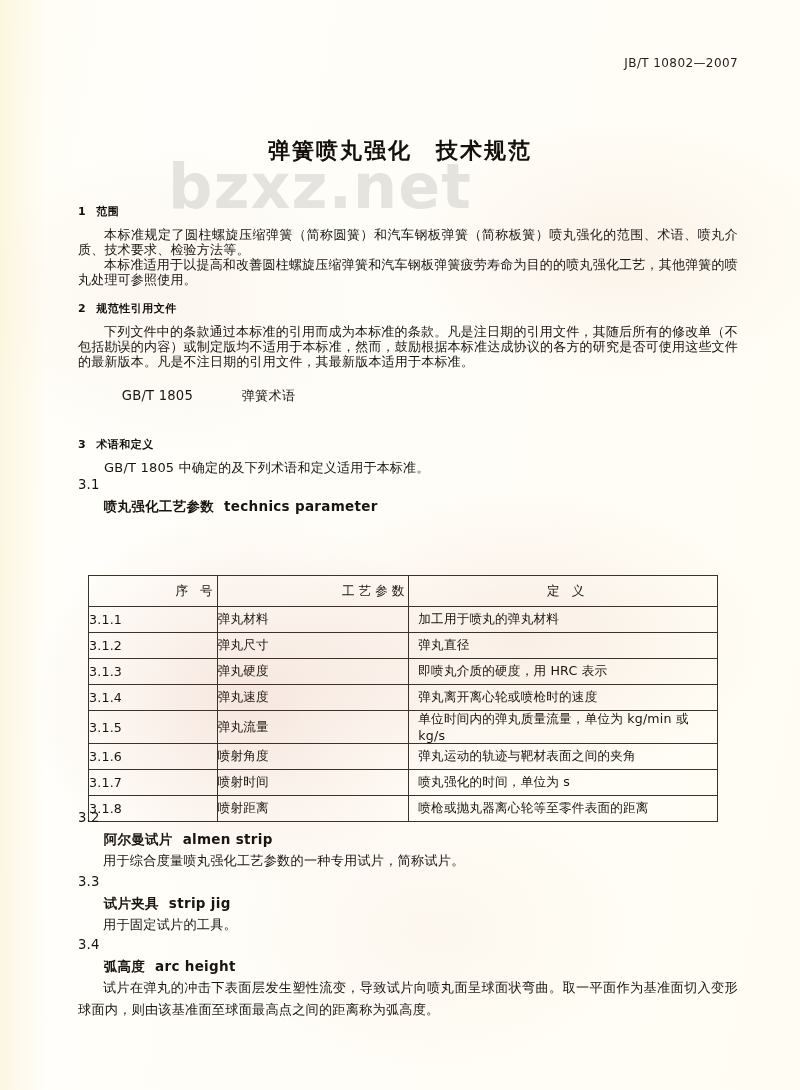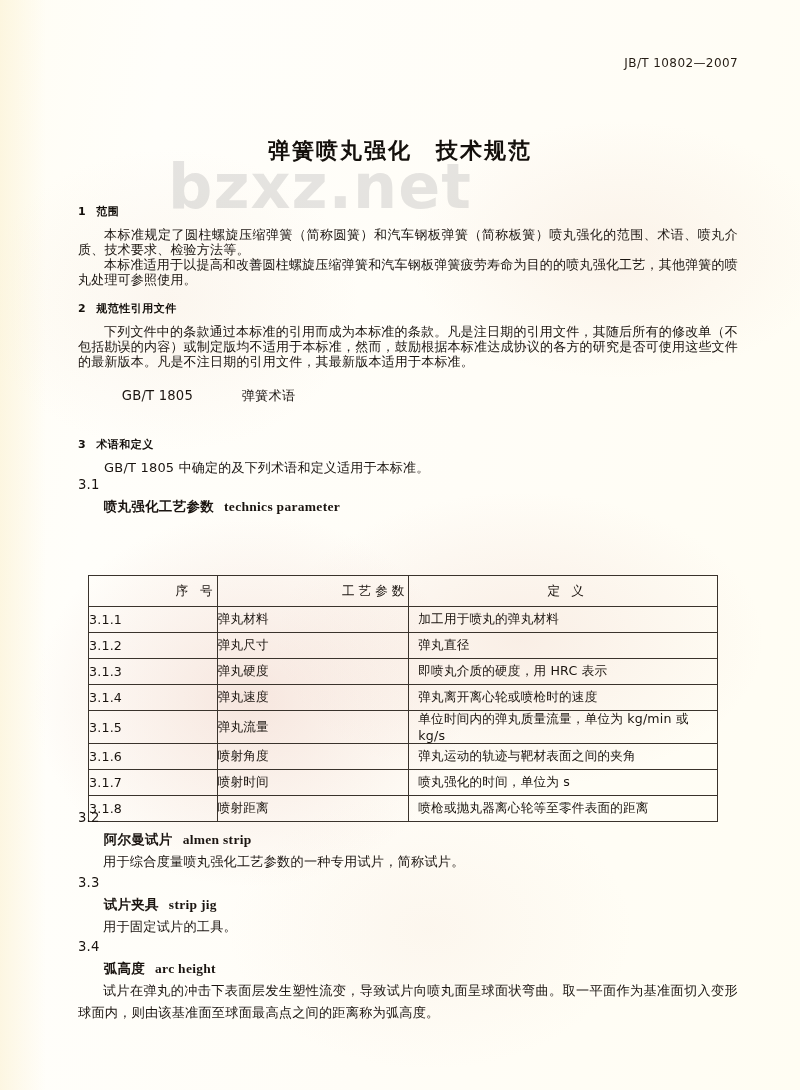--- a/index.html
+++ b/index.html
@@ -125,21 +125,21 @@
     letter-spacing: 0.2px;
   }
   .term-line {
     font-size: 13.5px;
     line-height: 22px;
     font-weight: bold;
     margin: 0;
     padding-left: 1.9em;
     letter-spacing: 0.3px;
   }
-  .term-line .term-en { margin-left: 10px; font-family: Liberation Serif, serif; }
+  .term-line .term-en { margin-left: 10px; }
   .term-def {
     font-size: 13.2px;
     line-height: 21.5px;
     margin: 0;
     padding-left: 1.9em;
     letter-spacing: 0.2px;
     text-align: justify;
   }
   .term-def.hang {
     padding-left: 0;
@@ -217,21 +217,21 @@
         <span>喷丸强化工艺参数</span><span class="term-en">technics parameter</span>
       </p>
 
     </div>
 
     <table class="params-table">
       <thead>
         <tr>
           <th class="col-no">序 号</th>
           <th class="col-param">工艺参数</th>
-          <th class="col-def" style="text-align:center;font-family:Liberation Serif, serif;">定 义</th>
+          <th class="col-def" style="text-align:center;">定 义</th>
         </tr>
       </thead>
       <tbody id="table-body">
           <tr>
             <td class="col-no">3.1.1</td>
             <td class="col-param">弹丸材料</td>
             <td class="col-def">加工用于喷丸的弹丸材料</td>
           </tr>
           <tr>
             <td class="col-no">3.1.2</td>

